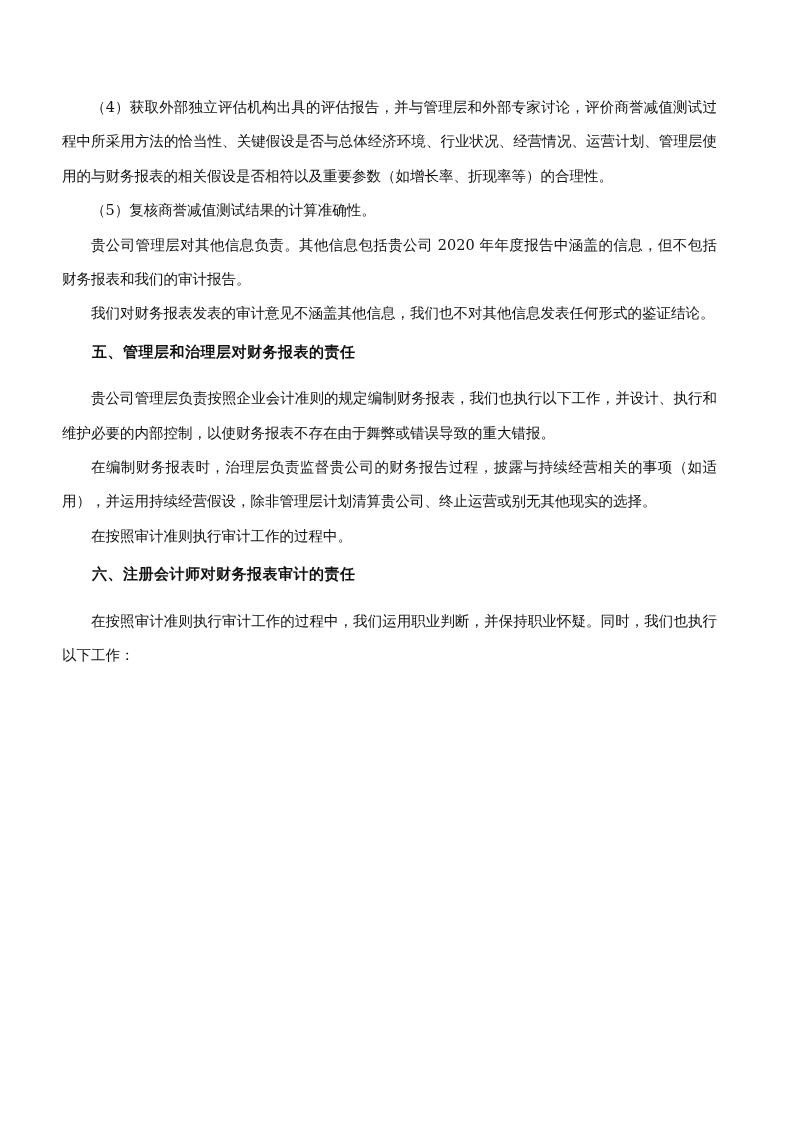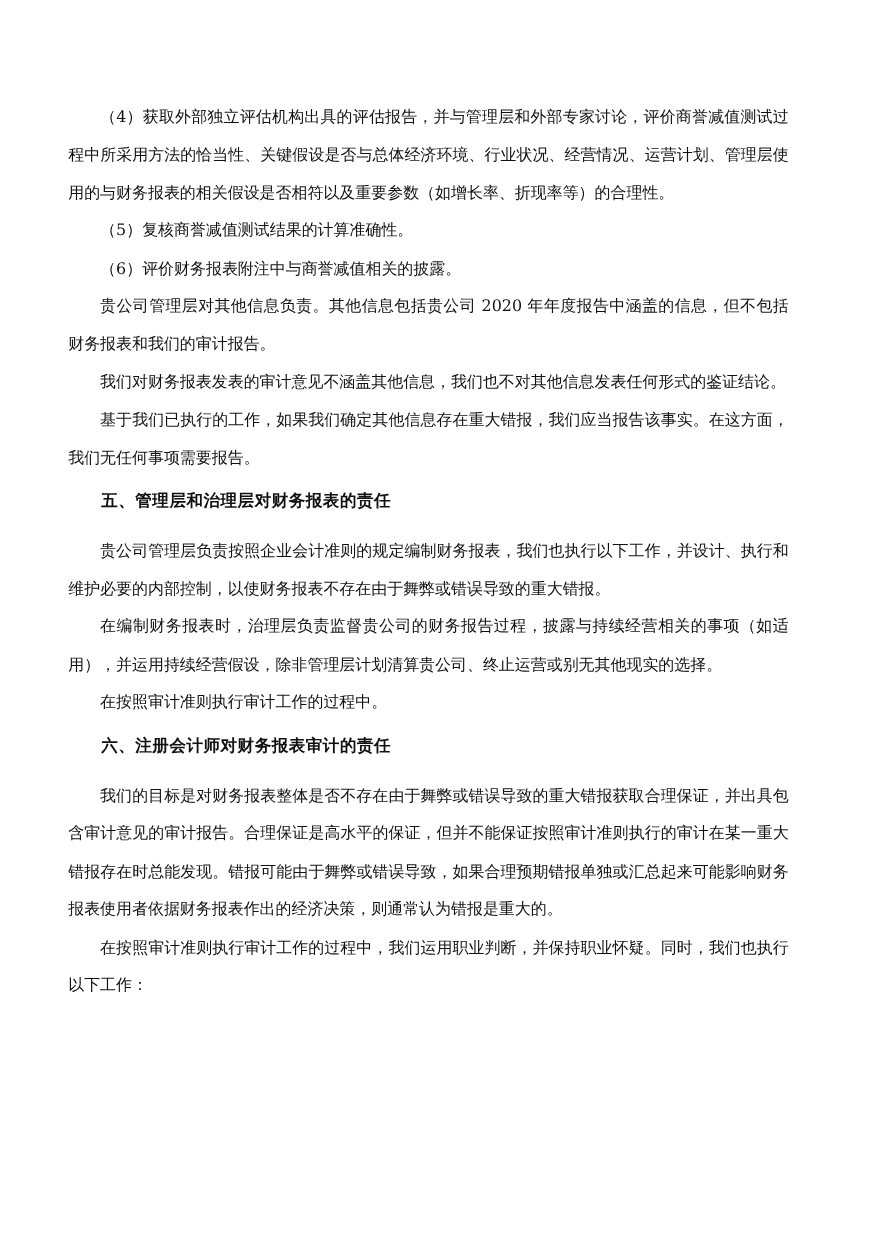--- a/index.html
+++ b/index.html
@@ -36,24 +36,21 @@
     font-family: "DejaVu Sans", "Liberation Sans", sans-serif;
     letter-spacing: 0.5px;
   }
 </style>
 </head>
 <body>
 
 <div class="page">
   <p class="para">（4）获取外部独立评估机构出具的评估报告，并与管理层和外部专家讨论，评价商誉减值测试过程中所采用方法的恰当性、关键假设是否与总体经济环境、行业状况、经营情况、运营计划、管理层使用的与财务报表的相关假设是否相符以及重要参数（如增长率、折现率等）的合理性。</p>
   <p class="para">（5）复核商誉减值测试结果的计算准确性。</p>
-  <p class="para">（6）评价财务报表附注中与商誉减值相关的披露。</p>
   <p class="para">贵公司管理层对其他信息负责。其他信息包括贵公司 2020 年年度报告中涵盖的信息，但不包括财务报表和我们的审计报告。</p>
   <p class="para">我们对财务报表发表的审计意见不涵盖其他信息，我们也不对其他信息发表任何形式的鉴证结论。</p>
-  <p class="para">基于我们已执行的工作，如果我们确定其他信息存在重大错报，我们应当报告该事实。在这方面，我们无任何事项需要报告。</p>
   <h3 class="heading">五、管理层和治理层对财务报表的责任</h3>
   <p class="para">贵公司管理层负责按照企业会计准则的规定编制财务报表，我们也执行以下工作，并设计、执行和维护必要的内部控制，以使财务报表不存在由于舞弊或错误导致的重大错报。</p>
   <p class="para">在编制财务报表时，治理层负责监督贵公司的财务报告过程，披露与持续经营相关的事项（如适用），并运用持续经营假设，除非管理层计划清算贵公司、终止运营或别无其他现实的选择。</p>
   <p class="para">在按照审计准则执行审计工作的过程中。</p>
   <h3 class="heading">六、注册会计师对财务报表审计的责任</h3>
-  <p class="para">我们的目标是对财务报表整体是否不存在由于舞弊或错误导致的重大错报获取合理保证，并出具包含审计意见的审计报告。合理保证是高水平的保证，但并不能保证按照审计准则执行的审计在某一重大错报存在时总能发现。错报可能由于舞弊或错误导致，如果合理预期错报单独或汇总起来可能影响财务报表使用者依据财务报表作出的经济决策，则通常认为错报是重大的。</p>
   <p class="para">在按照审计准则执行审计工作的过程中，我们运用职业判断，并保持职业怀疑。同时，我们也执行以下工作：</p>
 </div>
 
 </body></html>

